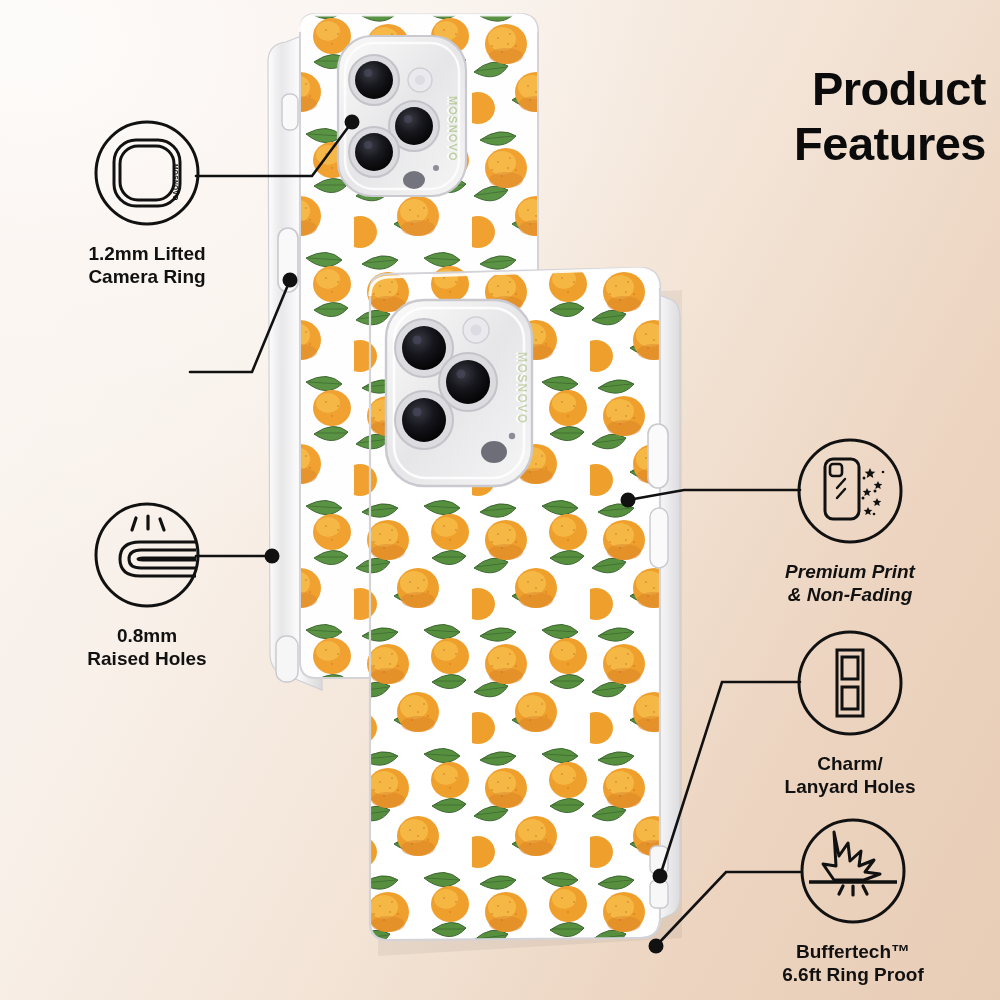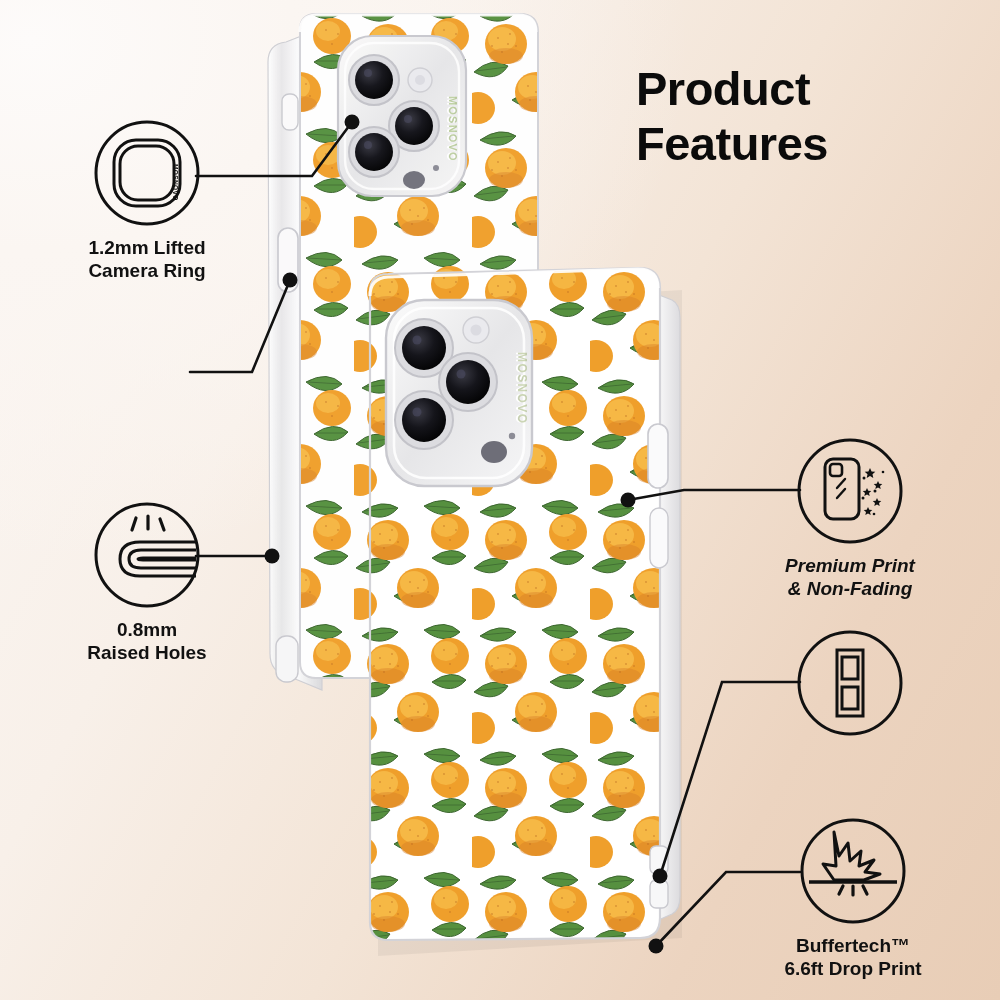--- a/index.html
+++ b/index.html
@@ -13,32 +13,32 @@
   #stage {
     position:absolute; left:0; top:0; width:1000px; height:1000px;
     background:
       radial-gradient(120% 95% at 3% 4%, #fdfbfa 0%, #fbf6f2 22%, rgba(251,246,242,0) 55%),
       linear-gradient(118deg, #fbf7f4 0%, #f8f0e9 30%, #f3e4d6 55%, #ecd4c0 78%, #e8cdb6 100%);
     overflow:hidden;
   }
   
   #title {
     position:absolute; left:636px; top:62px; width:350px;
-    text-align:left;
+    text-align:right;
     font-size:47px; font-weight:bold; line-height:1.16;
     color:#0b0b0b; letter-spacing:-0.5px;
   }
   
   .lay { position:absolute; left:0; top:0; width:1000px; height:1000px; pointer-events:none; }
   
   .feat { position:absolute; }
   .feat .ico { position:relative; }
   .feat .cap {
     text-align:center; font-size:19px; font-weight:bold;
-    line-height:1.2; color:#111; white-space:pre-line; margin-top:9px;
+    line-height:1.2; color:#111; white-space:pre-line; margin-top:15px;
   }
   #f1 { left:42px; top:118px;  width:210px; }
   #f2 { left:46px; top:312px;  width:200px; }
   #f3 { left:42px; top:500px;  width:210px; }
   #f4 { left:742px; top:436px; width:216px;font-style:italic; }
   #f5 { left:742px; top:628px; width:216px; }
   #f6 { left:742px; top:816px; width:222px; }
   .feat .ico { display:flex; justify-content:center; }
 </style>
 </head>
@@ -295,32 +295,34 @@
 
   <div class="feat" id="f5">
     <div class="ico">
       <svg width="110" height="110" viewBox="0 0 110 110">
         <circle cx="55" cy="55" r="51" fill="none" stroke="#111" stroke-width="3"></circle>
         <rect x="42" y="22" width="26" height="66" fill="none" stroke="#111" stroke-width="3"></rect>
         <rect x="47" y="29" width="16" height="22" fill="none" stroke="#111" stroke-width="3"></rect>
         <rect x="47" y="59" width="16" height="22" fill="none" stroke="#111" stroke-width="3"></rect>
       </svg>
     </div>
+    <div class="cap">Charm/
+Lanyard Holes</div>
   </div>
 
   <div class="feat" id="f6">
     <div class="ico">
       <svg width="110" height="110" viewBox="0 0 110 110">
         <circle cx="55" cy="55" r="51" fill="none" stroke="#111" stroke-width="3"></circle>
         <path d="M36 16 L41 40 L50 27 L52 45 L63 35 L61 50 L76 44 L67 56 L82 58 L66 64 L36 64 L25 48 L38 50 Z" fill="none" stroke="#111" stroke-width="3" stroke-linejoin="round"></path>
         <path d="M11 66 L99 66" stroke="#111" stroke-width="3.4"></path>
         <g stroke="#111" stroke-width="3.2" stroke-linecap="round">
           <path d="M41 78 L45 70"></path>
           <path d="M55 79 L55 70"></path>
           <path d="M69 78 L65 70"></path>
         </g>
       </svg>
     </div>
     <div class="cap">Buffertech™
-6.6ft Drop Print</div>
+6.6ft Ring Proof</div>
   </div>
 
 </div>
 
 </body></html>

